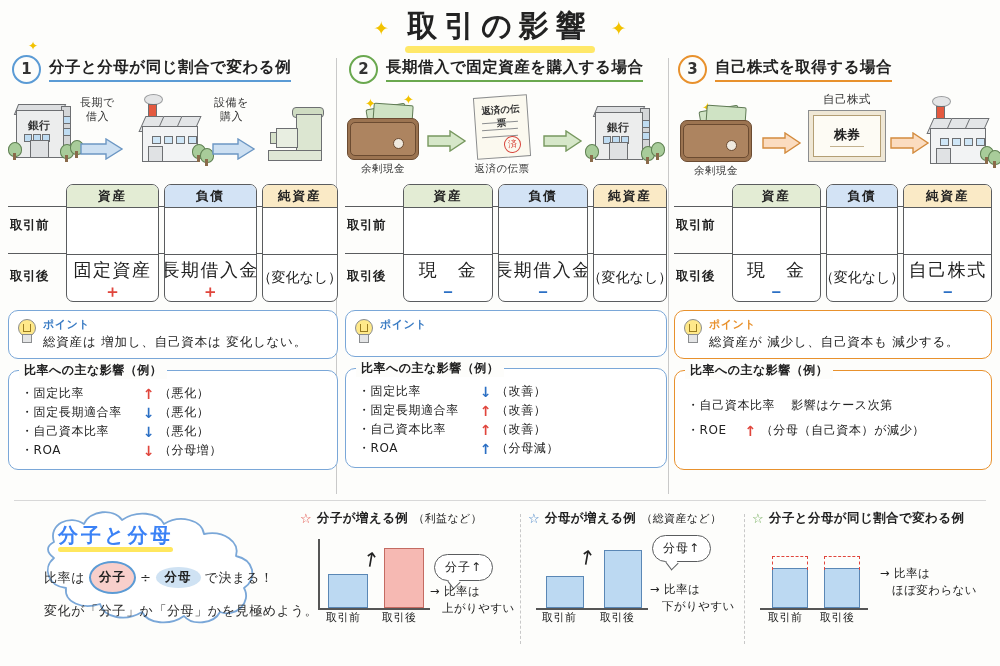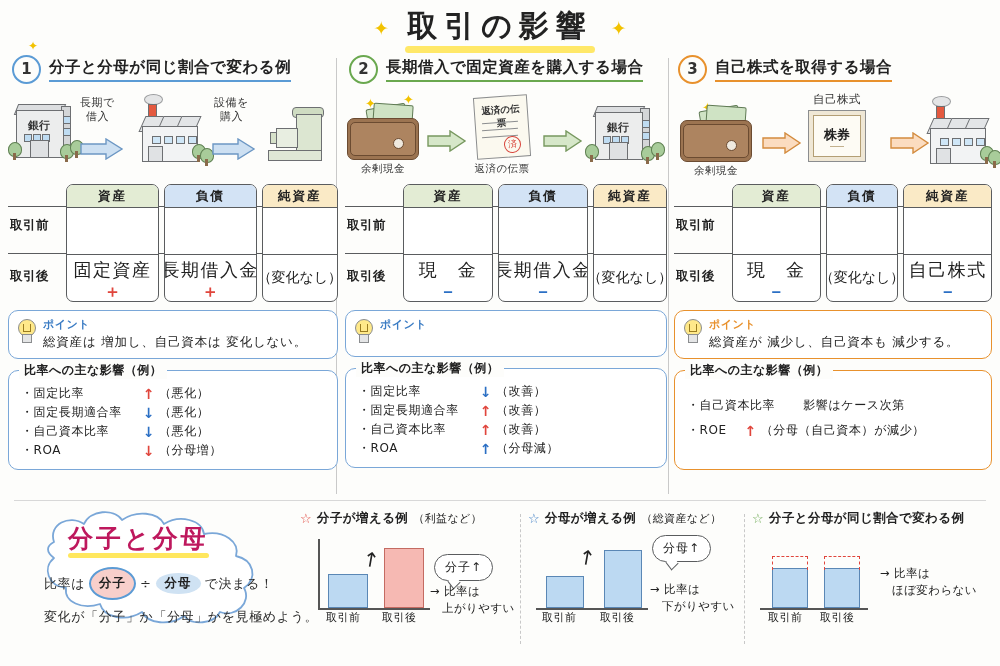--- a/index.html
+++ b/index.html
@@ -88,21 +88,21 @@
   .wallet .w-flap{position:absolute;left:3px;top:16px;width:64px;height:32px;border-radius:5px;background:#ad8460;border:1.4px solid #6b4b31;}
   .wallet .bill{position:absolute;top:0;width:38px;height:20px;background:#cfe3c4;border:1.3px solid #5f7a54;border-radius:2px;}
   .wallet .snap{position:absolute;left:46px;top:32px;width:9px;height:9px;border-radius:50%;background:#efe9df;border:1.3px solid #6b4b31;}
 
   .slip{position:relative;width:58px;height:62px;}
   .slip .sheet{position:absolute;left:2px;top:0;width:52px;height:60px;background:#fbf9ef;border:1.4px solid #8b8d8f;transform:rotate(-4deg);}
   .slip .stxt{position:absolute;left:7px;top:8px;width:42px;text-align:center;font-size:9.5px;font-weight:700;color:#333;transform:rotate(-4deg);}
   .slip .line{position:absolute;left:9px;height:1.3px;background:#8b8d8f;width:36px;transform:rotate(-4deg);}
   .slip .stamp{position:absolute;left:31px;top:40px;width:15px;height:15px;border-radius:50%;border:1.8px solid #d8453c;color:#d8453c;font-size:9px;display:flex;align-items:center;justify-content:center;transform:rotate(-4deg);}
 
-  .cert{position:relative;width:58px;height:52px;}
+  .cert{position:relative;width:78px;height:52px;}
   .cert .outer{position:absolute;inset:0;background:#efe7d5;border:1.6px solid #8b8d8f;}
   .cert .inner{position:absolute;left:5px;top:5px;right:5px;bottom:5px;background:#fdfbf4;border:1.3px solid #b39e74;}
   .cert .ctxt{position:absolute;left:0;right:0;top:16px;text-align:center;font-size:13px;font-weight:700;color:#222;}
   .cert .cl{position:absolute;left:22px;right:22px;top:36px;height:1px;background:#c3b18d;}
 
   .tree{position:absolute;width:12px;height:18px;}
   .tree .leaf{position:absolute;left:0;top:0;width:12px;height:13px;border-radius:50% 50% 45% 45%;background:#a8cc9a;border:1.1px solid #5f8052;}
   .tree .trunk{position:absolute;left:5px;top:11px;width:3px;height:7px;background:#8a6a4a;}
 
   .sparkle{position:absolute;color:#f2c200;font-size:13px;}
@@ -164,21 +164,21 @@
   .r-arrow.downr{color:#e0453c;}
   .r-note{white-space:nowrap;}
 
   
   .bottom{position:absolute;left:0;top:500px;width:1000px;height:166px;}
   .hdiv{position:absolute;left:14px;right:14px;top:0;height:1px;background:#d8d8d8;}
 
   .cloud{position:absolute;left:18px;top:8px;width:272px;height:120px;}
   .cloud svg{position:absolute;inset:0;}
   .cloud-inner{position:absolute;left:26px;top:14px;width:224px;text-align:left;}
-  .cl-title{position:relative;display:inline-block;font-size:25px;font-weight:700;letter-spacing:3px;color:#be185d;margin-left:24px;}
+  .cl-title{position:relative;display:inline-block;font-size:20px;font-weight:700;letter-spacing:3px;color:#3b82f6;margin-left:14px;}
   .cl-title .ul{position:absolute;left:0;right:0;bottom:-3px;height:5px;background:#ffe44d;border-radius:3px;opacity:.9;}
   .cl-l1{margin-top:12px;font-size:13px;letter-spacing:.6px;display:flex;align-items:center;gap:4px;white-space:nowrap;}
   .pill{display:inline-flex;align-items:center;justify-content:center;padding:2px 9px;border-radius:50%/50%;font-size:12.5px;font-weight:700;letter-spacing:1px;}
   .pill.num{background:#f8cfcb;color:#222;}
   .pill.den{background:#cfe2f3;color:#222;}
   .cl-l2{margin-top:8px;font-size:13px;letter-spacing:.6px;white-space:nowrap;}
 
   .ex{position:absolute;top:10px;}
   .ex1{left:300px;width:226px;}
   .ex2{left:528px;width:222px;}
@@ -623,21 +623,21 @@
             <div class="base"></div>
           </div>
         <div class="p-title o">ポイント</div>
         <div class="p-body">総資産が 減少し、自己資本も 減少する。</div>
       </div>
 
       <div class="ratio o" style="padding-top:18px;padding-bottom:22px;">
         <div class="r-legend">比率への主な影響（例）</div>
         <div class="r-item" style="margin:8px 0;">
           <span class="r-name wide">・自己資本比率</span>
-          <span class="r-note" style="margin-left:20px;">影響はケース次第</span>
+          <span class="r-note" style="margin-left:8px;">影響はケース次第</span>
         </div>
         <div class="r-item" style="margin:8px 0;">
           <span class="r-name wide">・ROE</span>
           <span class="r-arrow up" style="margin-left:6px;">↑</span>
           <span class="r-note">（分母（自己資本）が減少）</span>
         </div>
       </div>
     </div>
   </div>
 

